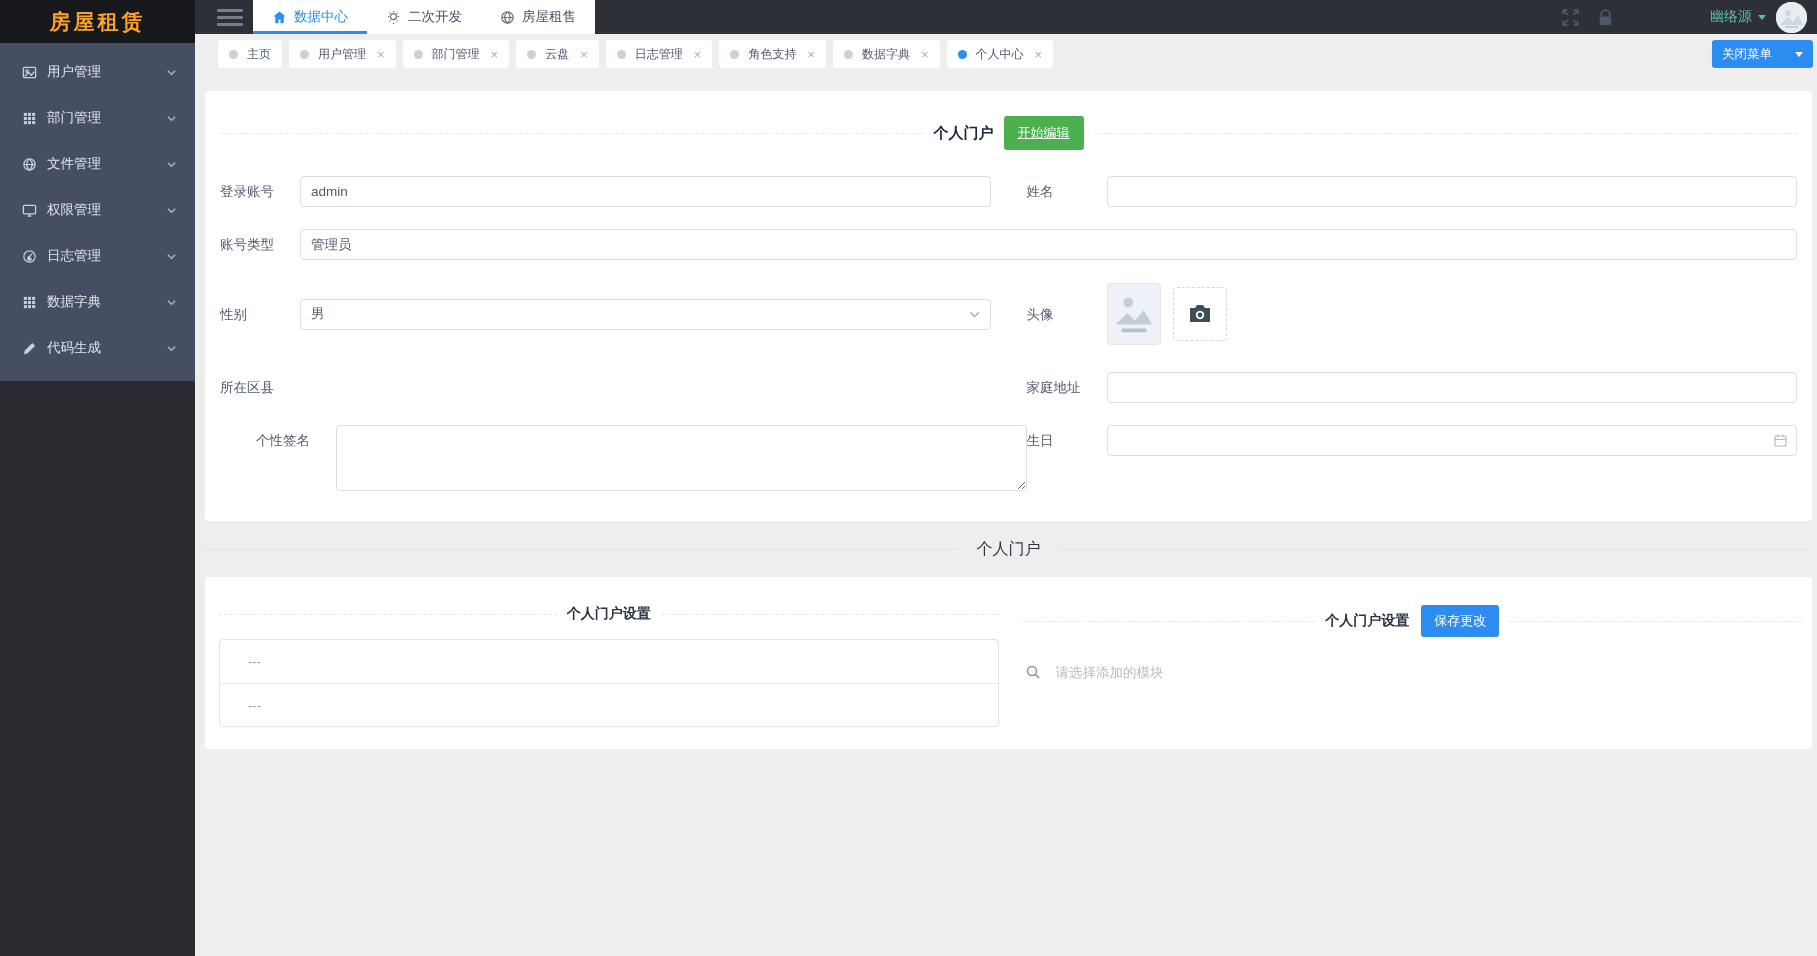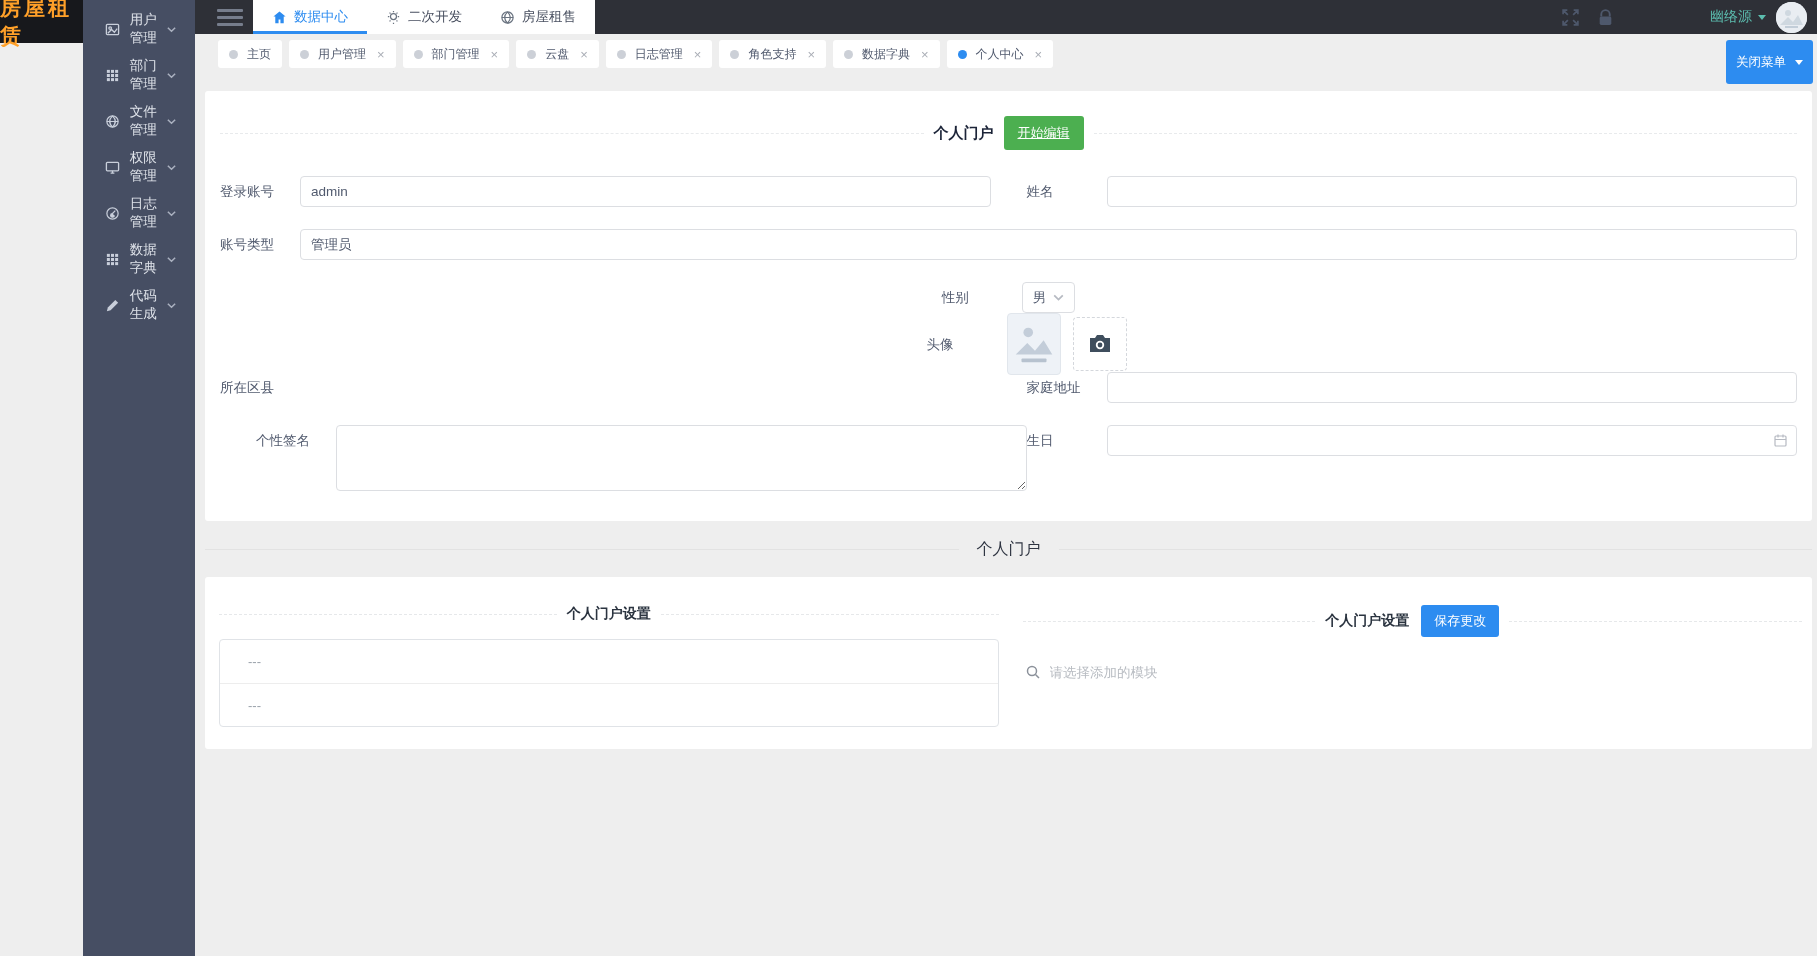--- a/index.html
+++ b/index.html
@@ -1,20 +1,20 @@
 <!DOCTYPE html>
 <html><head>
 <meta charset="utf-8">
 <style>
   * { box-sizing: border-box; margin: 0; padding: 0; }
   html,body { width:1817px; height:956px; overflow:hidden; }
   body { font-family:"Liberation Sans", sans-serif; background:#eeeeee; display:flex; }
 
   
-  .sidebar { width:195px; height:956px; display:flex; flex-direction:row; flex:0 0 195px; }
+  .sidebar { width:195px; height:956px; display:flex; flex-direction:column; flex:0 0 195px; }
   .logo { height:43px; background:#17181c; color:#ffa029; font-size:21px; font-weight:bold;
           letter-spacing:3px; display:flex; align-items:center; justify-content:center; }
   .menu { background:#464e63; padding:6px 0 10px; }
   .menu-item { height:46px; display:flex; align-items:center; padding:0 18px 0 22px;
                color:#dfe3ea; font-size:13.5px; cursor:pointer; }
   .menu-item .mi-icon { width:15px; height:15px; margin-right:10px; color:#c9cfdb; display:flex; }
   .menu-item .mi-label { flex:1; }
   .menu-item .mi-chevron { width:11px; height:11px; color:#aab1c0; display:flex; }
   .sidebar-fill { flex:1; background:#2b2c31; }
 
@@ -42,23 +42,23 @@
             display:flex; align-items:center; justify-content:center; }
 
   
   .tabbar { height:40px; background:#eeeeee; display:flex; align-items:center; gap:7px;
             padding-left:23px; position:relative; }
   .tab { height:28px; background:#ffffff; border-radius:3px; display:flex; align-items:center;
          padding:0 11px; font-size:12px; color:#515a6e; cursor:pointer; white-space:nowrap; }
   .tab .dot { width:9px; height:9px; border-radius:50%; background:#ccd0d7; margin-right:9px; }
   .tab.active .dot { background:#2d8cf0; }
   .tab .tab-close { margin-left:11px; color:#a9adb5; font-size:13px; line-height:1; cursor:pointer; }
-  .close-menu-btn { position:absolute; right:4px; top:6px; height:44px; background:#2d8cf0; color:#fff;
+  .close-menu-btn { position:absolute; right:4px; top:6px; height:28px; background:#2d8cf0; color:#fff;
                     border:none; border-radius:3px; font-size:12.5px; padding:0 10px; display:flex;
-                    align-items:center; gap:9px; cursor:pointer; font-family:inherit; }
+                    align-items:center; gap:23px; cursor:pointer; font-family:inherit; }
   .close-menu-btn .caret-down { border-top-color:#fff; margin-left:0; }
 
   
   .content { flex:1; padding:17px 5px 0 10px; overflow:hidden; }
   .card { background:#ffffff; border-radius:3px; }
   .profile-card { padding:2px 15px 26px; }
 
   .section-head { display:flex; align-items:center; margin:23px 0 26px; }
   .section-head .dline { flex:1; border-top:1px dashed #e8eaec; }
   .section-title { font-size:15px; font-weight:bold; color:#1c2438; margin:0 10px; }
@@ -73,21 +73,21 @@
   .fcol.right { margin-left:36px; }
   .flabel { width:80px; flex:0 0 80px; font-size:13.5px; color:#515a6e; line-height:31px; }
   .fctrl { flex:1; position:relative; }
   .tinput { width:100%; height:31px; border:1px solid #dcdee2; border-radius:4px; padding:0 10px;
             font-size:13.5px; color:#515a6e; font-family:inherit; background:#fff; outline:none; }
   .tselect { width:100%; height:31px; border:1px solid #dcdee2; border-radius:4px; padding:0 28px 0 10px;
              font-size:13.5px; color:#515a6e; background:#fff; display:flex; align-items:center; cursor:pointer; }
   .ctrl-icon-right { position:absolute; right:9px; top:8px; width:15px; height:15px; color:#b6bac2; display:flex; }
   .ttextarea { width:100%; height:66px; border:1px solid #dcdee2; border-radius:4px; padding:6px 10px;
                font-size:13.5px; color:#515a6e; font-family:inherit; resize:vertical; outline:none; }
-  .avatar-row { height:64px;flex-direction:column; }
+  .avatar-row { height:64px; }
   .avatar-group { display:flex; align-items:center; gap:12px; }
   .avatar-thumb { width:54px; height:62px; background:#eef2f7; border:1px solid #e1e6ec;
                   border-radius:4px; display:flex; align-items:center; justify-content:center; cursor:pointer; }
   .upload-box { width:54px; height:54px; border:1px dashed #d4d7dc; border-radius:4px; background:#fff;
                 display:flex; align-items:center; justify-content:center; cursor:pointer; }
   .upload-box .cam { width:26px; height:26px; color:#3f4e5d; display:flex; }
 
   
   .divider-band { height:56px; display:flex; align-items:center; }
   .divider-band .line { flex:1; border-top:1px solid #e2e2e2; }
@@ -96,21 +96,21 @@
   
   .portal-card { display:flex; min-height:167px; padding-bottom:22px; }
   .pane { flex:1; padding:0 10px 0 14px; min-width:0; }
   .sub-head { display:flex; align-items:center; margin-top:28px; }
   .sub-head .dline { flex:1; border-top:1px dashed #e6e8ea; }
   .sub-title { font-size:14px; font-weight:bold; color:#2b3440; margin:0 10px; }
   .module-list { border:1px solid #e0e3e7; border-radius:4px; margin-top:16px; }
   .module-item { height:43px; display:flex; align-items:center; padding-left:28px; color:#9aa2ab;
                  font-size:13px; cursor:pointer; }
   .module-item + .module-item { border-top:1px solid #ededed; }
-  .search-row { display:flex; align-items:flex-end; gap:9px; margin:27px 0 0 2px; }
+  .search-row { display:flex; align-items:flex-end; gap:15px; margin:27px 0 0 2px; }
   .search-row .s-icon { width:16px; height:16px; color:#8b919a; display:flex; }
   .search-input { border:none; outline:none; font-size:13.5px; color:#515a6e; flex:1; background:transparent;
                   font-family:inherit; }
   .search-input::placeholder { color:#b8bcc2; }
 
   svg { width:100%; height:100%; display:block; }
 </style>
 </head>
 <body>
 

